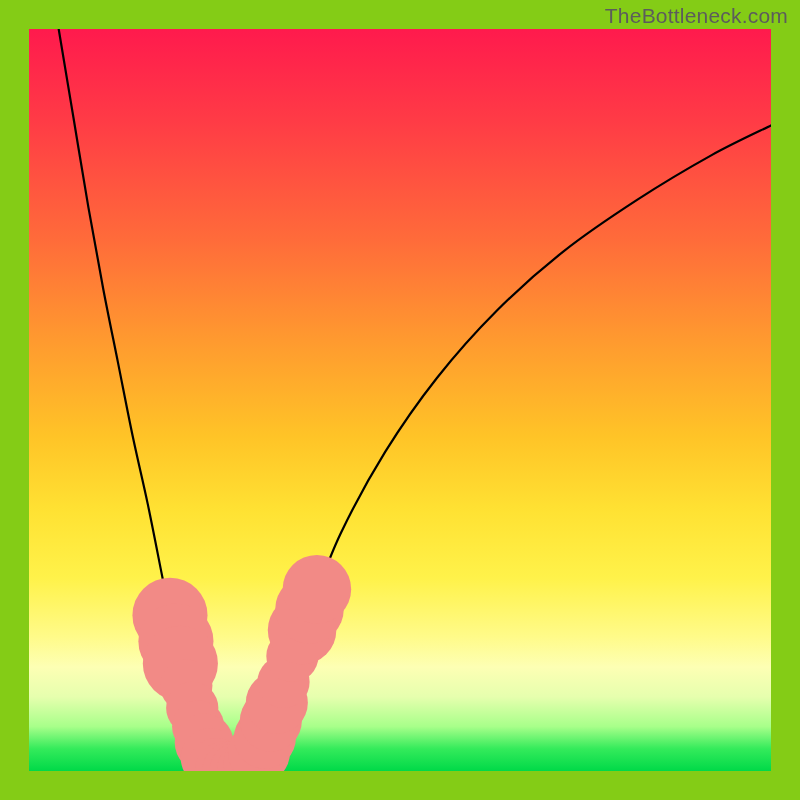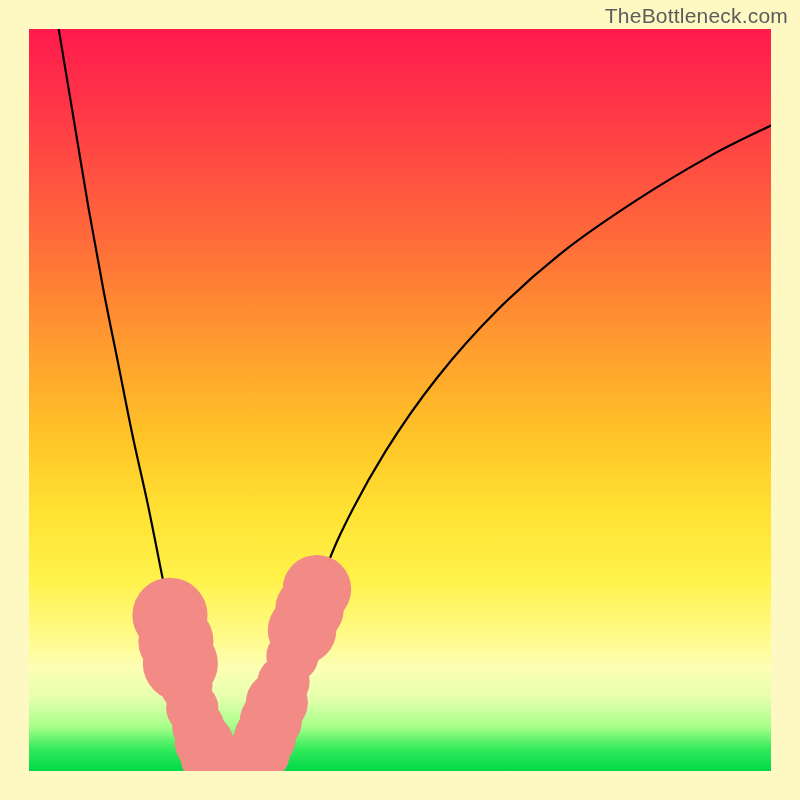--- a/index.html
+++ b/index.html
@@ -10,21 +10,21 @@
     overflow: hidden;
     background: #000;
     font-family: Arial, Helvetica, sans-serif;
   }
   .frame {
     position: absolute;
     left: 0;
     top: 0;
     width: 800px;
     height: 800px;
-    background: #fef9c3;
+    background: #84cc16;
   }
   .plot {
     position: absolute;
     left: 29px;
     top: 29px;
     width: 742px;
     height: 742px;
     
     background: linear-gradient(
       to bottom,

